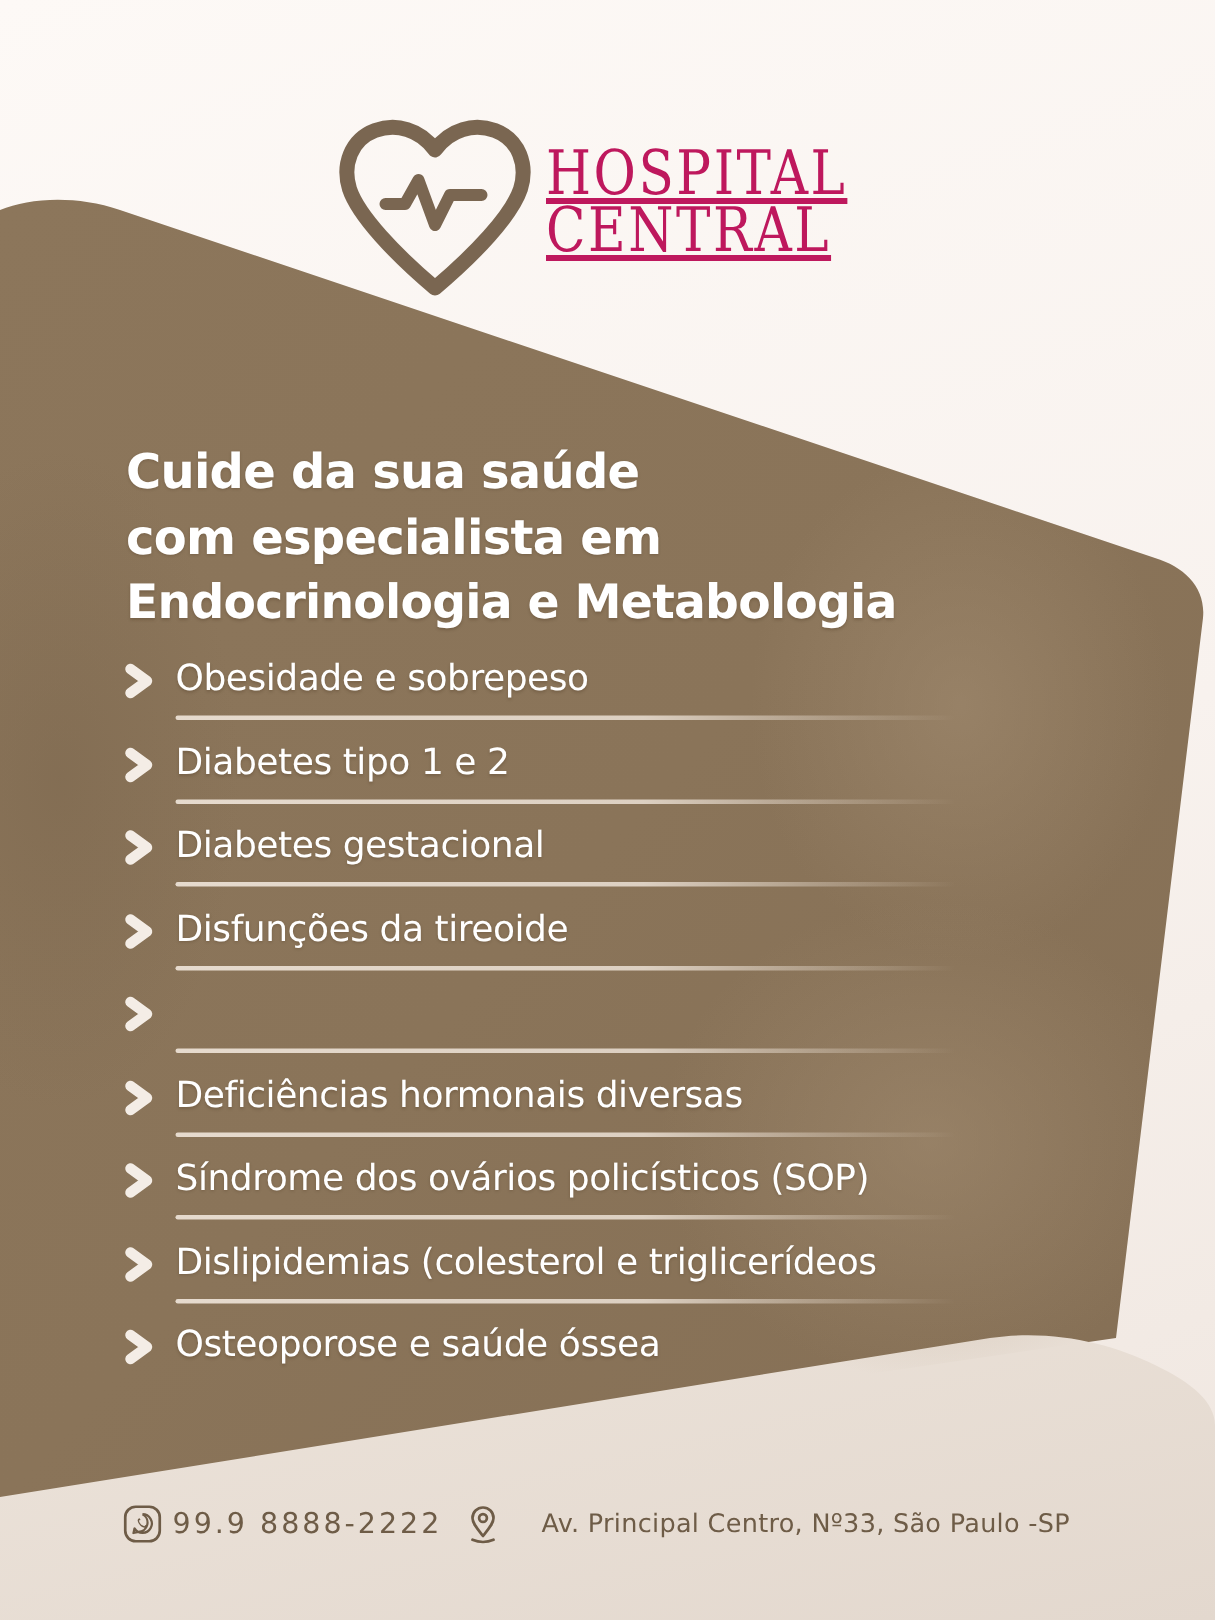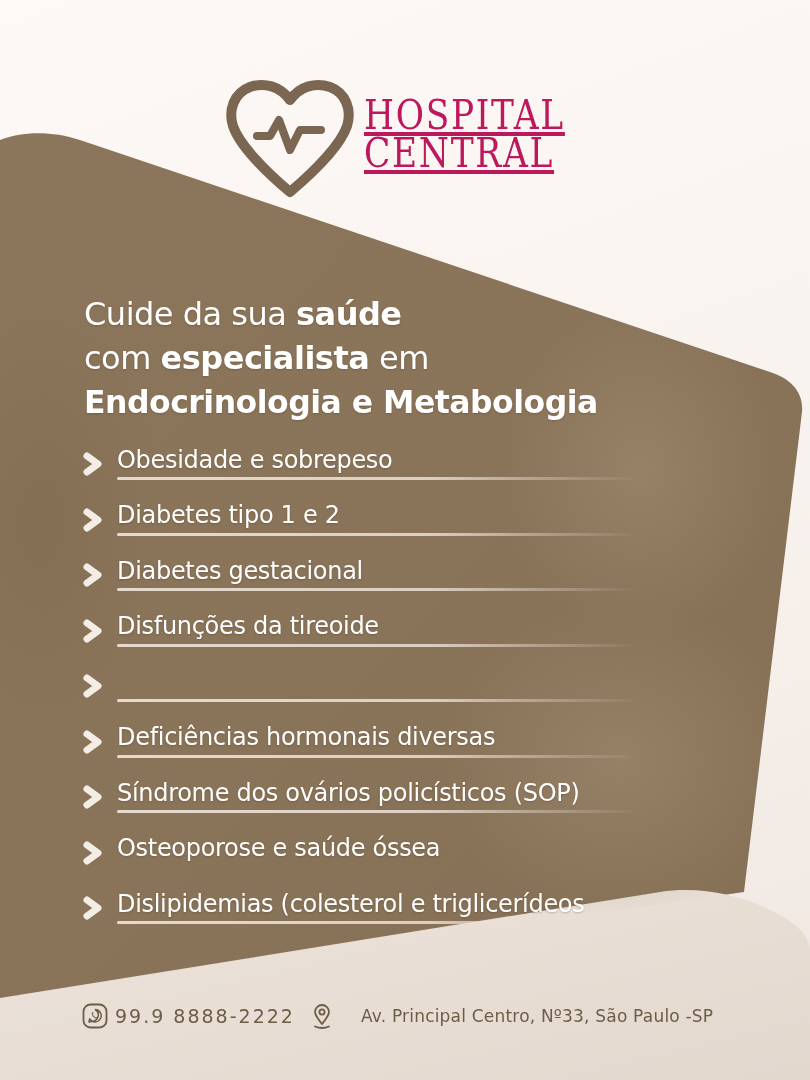--- a/index.html
+++ b/index.html
@@ -30,30 +30,30 @@
     
     .headline {
       position: absolute; left: 84px; top: 292px;
       color: #ffffff;
       font-family: "DejaVu Sans", sans-serif;
       font-size: 32px;
       line-height: 44px;
       text-shadow: 0 1px 2px rgba(60,40,20,0.25);
       letter-spacing: -0.5px;
     }
-    .headline .light { font-weight: 400; }
+    .headline .light { font-weight: 700; }
     .headline .bold { font-weight: 700; }
     .headline .line { display: block; white-space: nowrap; }
     .headline .line3 { font-size: 31.5px; }
 
     
     .services { position: absolute; left: 80px; top: 432px; width: 600px; list-style: none; }
     .service {
       position: relative; height: 55.5px;
-      display: flex; align-items: center;
+      display: flex; align-items: flex-start;
     }
     .service .chev { width: 26px; height: 26px; margin-top: 9px; margin-right: 11px; flex: 0 0 26px; }
     .service .label {
       color: #ffffff;
       font-size: 24px;
       line-height: 40px;
       white-space: nowrap;
       text-shadow: 0 1px 2px rgba(60,40,20,0.25);
       letter-spacing: -0.3px;
     }
@@ -180,28 +180,28 @@
     <svg class="chev" viewBox="0 0 26 26">
         <polyline points="7,5 18,13 7,21" fill="none" stroke="#f4ede6" stroke-width="7" stroke-linecap="round" stroke-linejoin="round"></polyline>
       </svg>
     <span class="label">Síndrome dos ovários policísticos (SOP)</span>
     <div class="divider"></div>
   </li>
   <li class="service">
     <svg class="chev" viewBox="0 0 26 26">
         <polyline points="7,5 18,13 7,21" fill="none" stroke="#f4ede6" stroke-width="7" stroke-linecap="round" stroke-linejoin="round"></polyline>
       </svg>
+    <span class="label">Dislipidemias (colesterol e triglicerídeos</span>
+    <div class="divider"></div>
+  </li>
+  <li class="service">
+    <svg class="chev" viewBox="0 0 26 26">
+        <polyline points="7,5 18,13 7,21" fill="none" stroke="#f4ede6" stroke-width="7" stroke-linecap="round" stroke-linejoin="round"></polyline>
+      </svg>
     <span class="label">Osteoporose e saúde óssea</span>
-  </li>
-  <li class="service">
-    <svg class="chev" viewBox="0 0 26 26">
-        <polyline points="7,5 18,13 7,21" fill="none" stroke="#f4ede6" stroke-width="7" stroke-linecap="round" stroke-linejoin="round"></polyline>
-      </svg>
-    <span class="label">Dislipidemias (colesterol e triglicerídeos</span>
-    <div class="divider"></div>
   </li>
 </ul>
 
 <div class="footer">
   <svg class="icon" viewBox="0 0 26 28" xmlns="http://www.w3.org/2000/svg">
     <rect x="1.5" y="2.5" width="23" height="23" rx="7" fill="none" stroke="#6e5c47" stroke-width="1.8"></rect>
     <path d="M13,7.5 a6.2,6.2 0 1,1 -5.3,9.4 L7,20 L10.2,19.2 A6.2,6.2 0 0,0 13,7.5" fill="none" stroke="#6e5c47" stroke-width="1.5" stroke-linejoin="round"></path>
     <path d="M10.6,11.6 c0.3,1.8 1.7,3.3 3.6,3.9 l0.9,-0.9 l1.2,0.6 c-0.2,1 -1,1.5 -2,1.3 c-2.3,-0.5 -4.1,-2.4 -4.5,-4.6 c-0.1,-0.9 0.4,-1.6 1.3,-1.8 l0.6,1.2 z" fill="#6e5c47"></path>
   </svg>
   <span class="phone">99.9 8888-2222</span>

